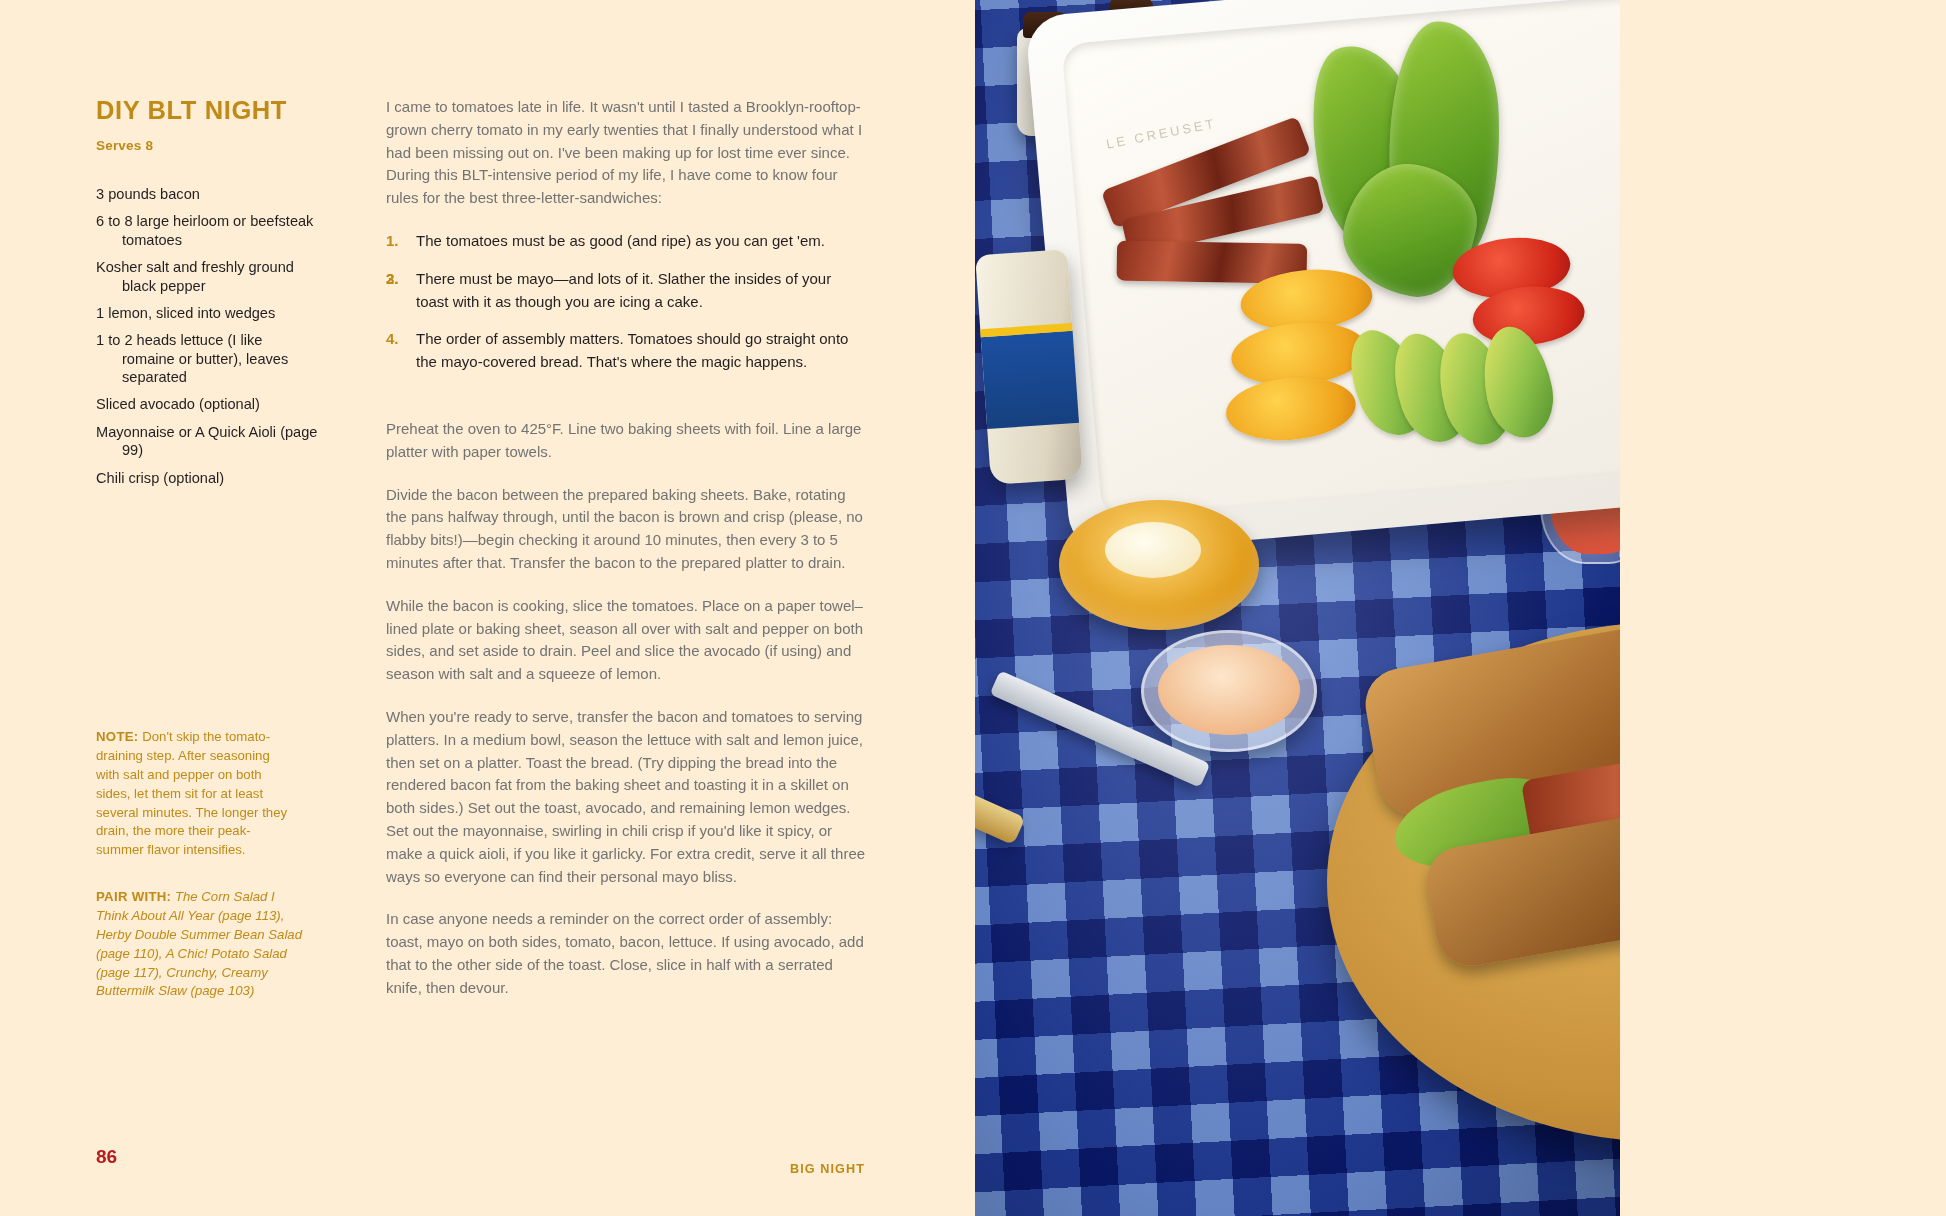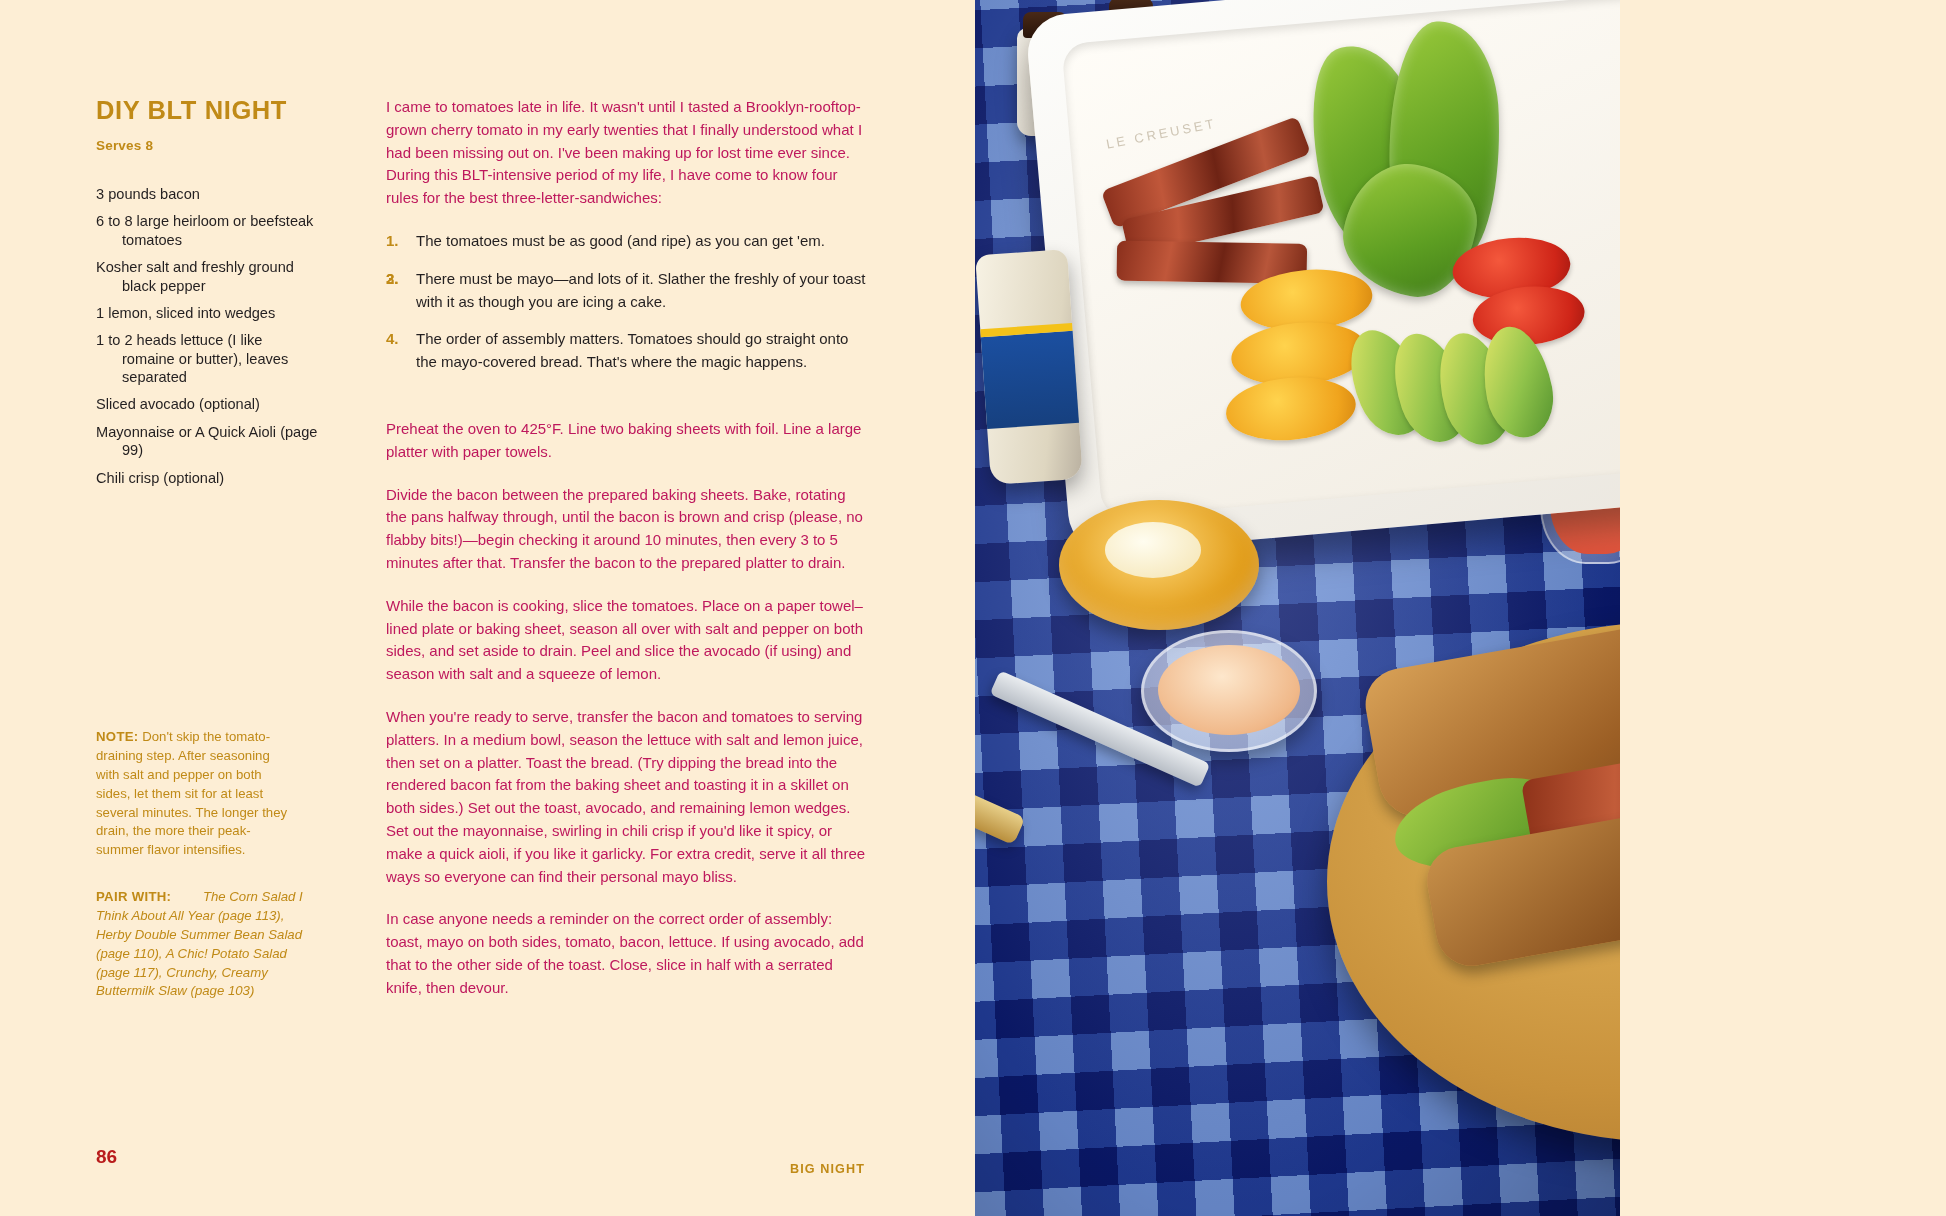--- a/index.html
+++ b/index.html
@@ -88,26 +88,25 @@
     font-size: 13.2px;
     line-height: 1.43;
     color: #c08a17;
   }
   .pair-block .lead {
     font-weight: bold;
     letter-spacing: 0.3px;
   }
   .pair-block em {
     font-style: italic;
-    margin-left: 28px;
   }
   .intro-para, .body-para {
     font-size: 15px;
     line-height: 1.52;
-    color: #be185d;
+    color: #737373;
     margin: 0 0 20px 0;
   }
   .rules {
     margin: 14px 0 0 0;
     padding: 0;
     list-style: none;
   }
   .rules li {
     font-size: 15px;
     line-height: 1.52;
@@ -481,21 +480,21 @@
       <ul class="rules">
         <li>
           <span class="num">1.</span>
           <span>The tomatoes must be as good (and ripe) as you can get 'em.</span>
         </li>
         <li>
           <span class="num">2.</span>
         </li>
         <li>
           <span class="num">3.</span>
-          <span>There must be mayo—and lots of it. Slather the freshly of your toast with it as though you are icing a cake.</span>
+          <span>There must be mayo—and lots of it. Slather the insides of your toast with it as though you are icing a cake.</span>
         </li>
         <li>
           <span class="num">4.</span>
           <span>The order of assembly matters. Tomatoes should go straight onto the mayo-covered bread. That's where the magic happens.</span>
         </li>
       </ul>
 
       <div class="steps">
         <p class="body-para">Preheat the oven to 425°F. Line two baking sheets with foil. Line a large platter with paper towels.</p>
         <p class="body-para">Divide the bacon between the prepared baking sheets. Bake, rotating the pans halfway through, until the bacon is brown and crisp (please, no flabby bits!)—begin checking it around 10 minutes, then every 3 to 5 minutes after that. Transfer the bacon to the prepared platter to drain.</p>

